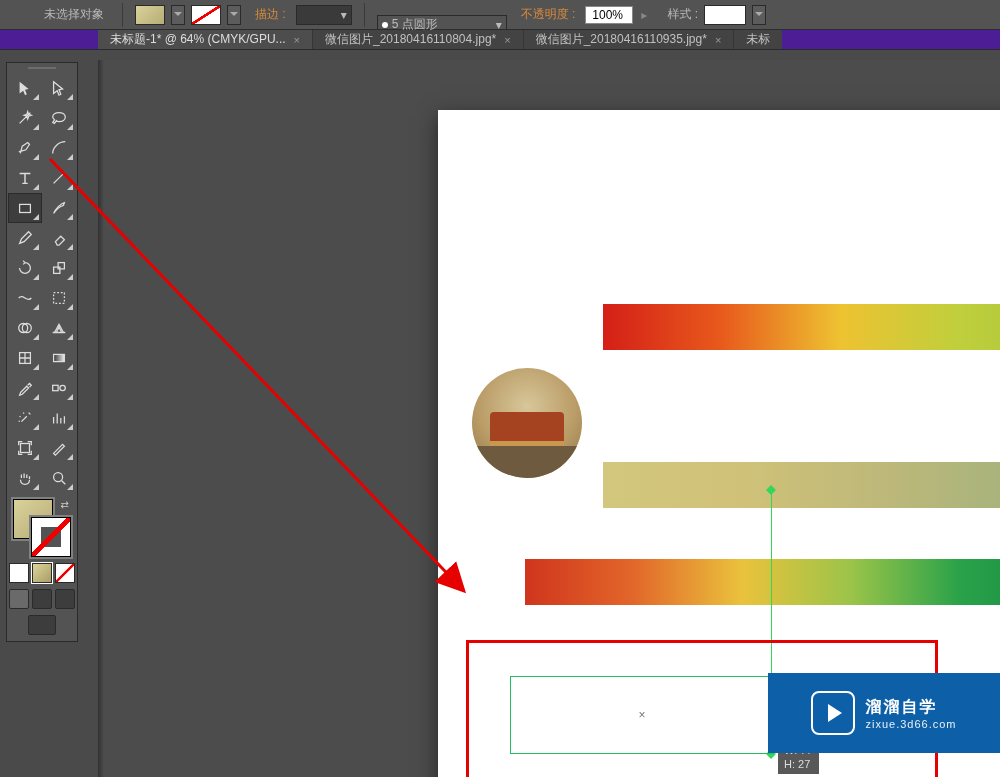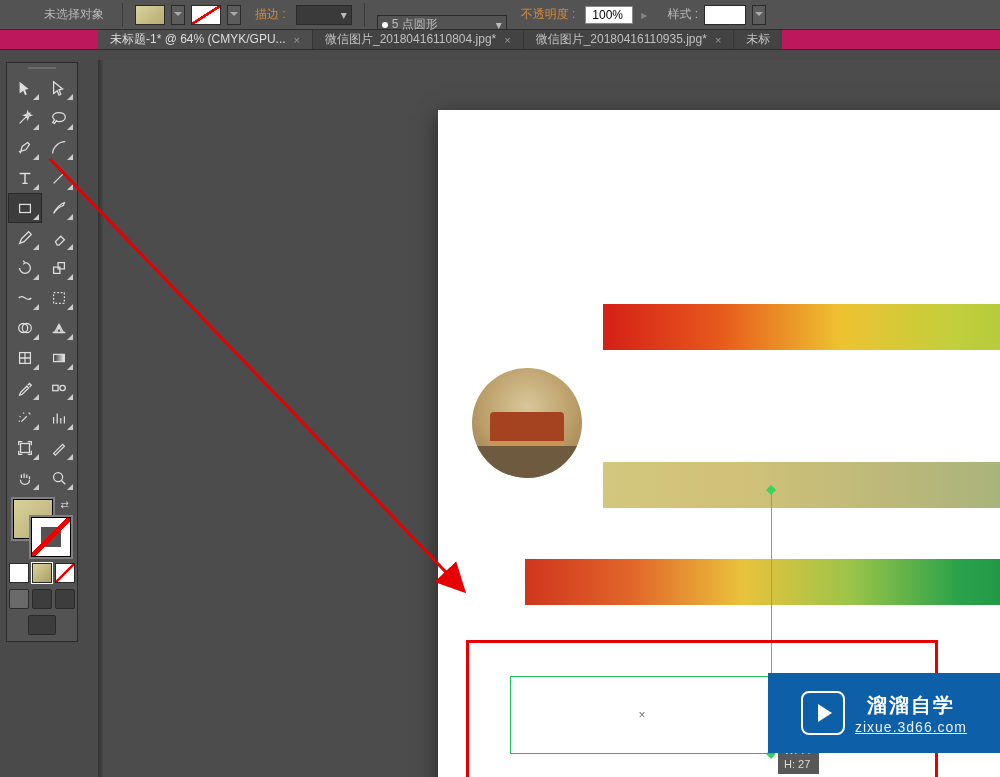--- a/index.html
+++ b/index.html
@@ -21,21 +21,21 @@
   .lbl-orange { color: #d88b3a; margin: 0 4px 0 8px; text-align: center; }
   .stroke-input { height:20px; background:#3a3a3a; border:1px solid #2a2a2a; color:#bbb; display:flex; align-items:center; padding:0 4px; min-width:42px; }
   .divider { width:1px; height:24px; background:#3a3a3a; margin: 0 6px; }
   .profile-label { color:#b8b8b8; margin-left:6px;}
   .profile-input { display:flex; align-items:center; gap:4px; background:none; }
   .profile-dot { width:6px; height:6px; border-radius:50%; background:#fff; }
   .opacity-box { background:#fff; color:#000; padding:1px 6px; border:1px solid #888; min-width:48px; display:inline-block;}
   .style-box { width:42px; height:20px; background:#fff; border:1px solid #2a2a2a; display:inline-block; }
 
   
-  .tab-bar { height:20px; background:#be185d; display:flex; align-items:stretch; border-bottom:1px solid #2a2a2a; padding-left:98px; }
+  .tab-bar { height:20px; background:#4c1d95; display:flex; align-items:stretch; border-bottom:1px solid #2a2a2a; padding-left:98px; }
   .tab { display:flex; align-items:center; padding:0 12px; gap:8px; color:#c0c0c0; background:#434343; border-right:1px solid #353535; font-size:12px; white-space:nowrap; cursor:pointer; }
   .tab.active { background:#4d4d4d; color:#ddd; }
   .tab .close { color:#999; font-size:11px; }
 
   
   .toolbox {
     position:absolute; left:6px; top:62px; width:72px; background:#535353; border:1px solid #2a2a2a;
     display:flex; flex-direction:column; align-items:center; padding-bottom:6px;
   }
   .toolbox .grip { width:100%; height:10px; display:flex; align-items:center; justify-content:center; gap:1px; background:#535353; }
@@ -91,22 +91,22 @@
   .gh2 { left:333px; top:644px; }
   .wh-badge { position:absolute; left:340px; top:631px; background:#585858; color:#ddd; font-size:11px; padding:2px 6px; line-height:1.3; }
 
   .red-arrow-line { position:absolute; left:46px; top:155px; width:440px; height:440px; pointer-events:none; }
 
   
   .watermark { position:absolute; right:0; bottom:24px; width:232px; height:80px; background:#0d5fa8; display:flex; align-items:center; justify-content:center; gap:10px; }
   .wm-icon { width:44px; height:44px; border:2px solid #fff; border-radius:8px; display:flex; align-items:center; justify-content:center; }
   .wm-icon::before { content:""; width:0; height:0; border-left:14px solid #fff; border-top:9px solid transparent; border-bottom:9px solid transparent; margin-left:4px; }
   .wm-text { color:#fff; }
-  .wm-text .big { font-size:20px; font-weight:600; letter-spacing:2px;margin-left:12px; }
-  .wm-text .small { font-size:14px; letter-spacing:1px; opacity:.9;text-decoration:underline; }
+  .wm-text .big { font-size:16px; font-weight:600; letter-spacing:2px; }
+  .wm-text .small { font-size:11px; letter-spacing:1px; opacity:.9; }
 </style>
 </head>
 <body>
 
 <div class="control-bar">
   <span class="no-sel">未选择对象</span>
   <span class="divider"></span>
   <span class="swatch fill"></span>
   <span class="dd-arrow"></span>
   <span class="swatch nostroke"></span>

